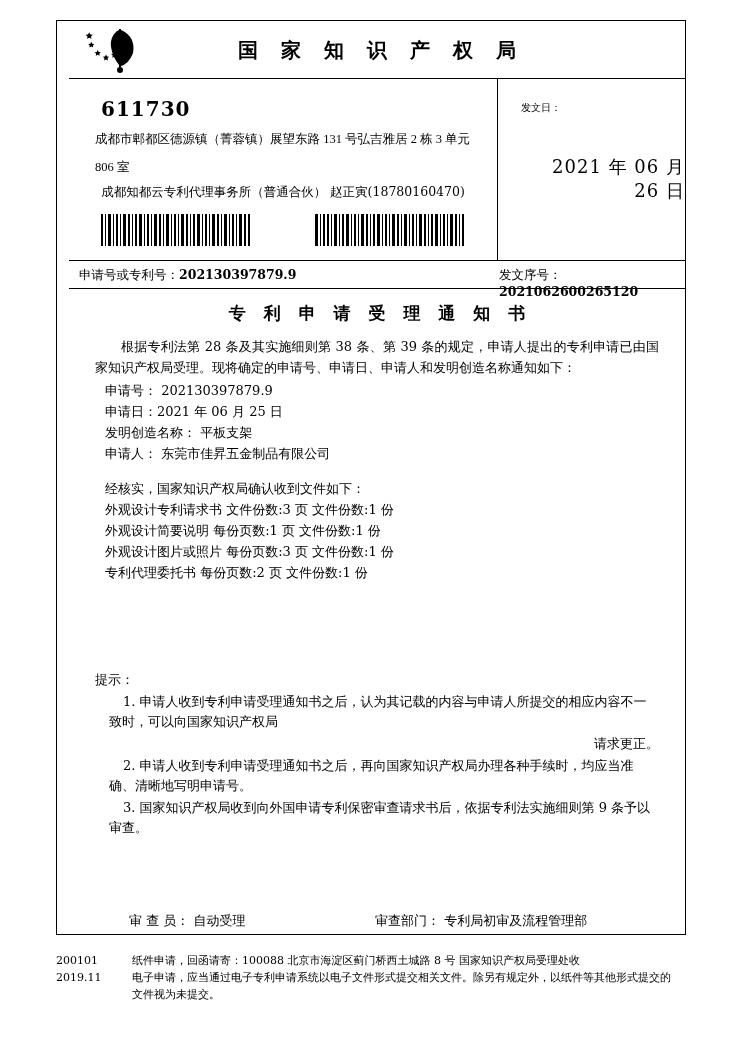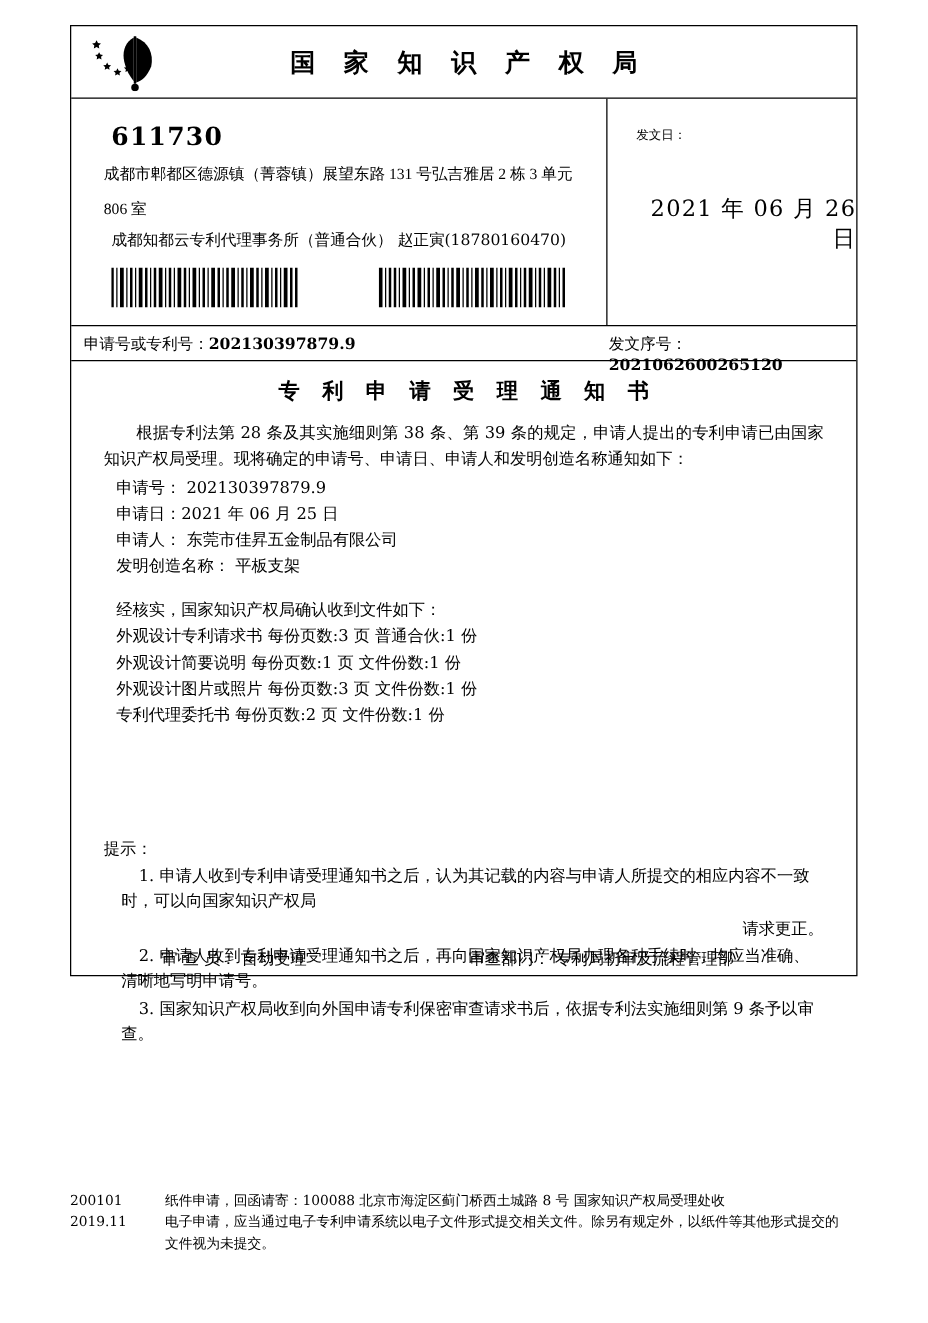--- a/index.html
+++ b/index.html
@@ -17,23 +17,24 @@
     height: 1058px;
     margin: 0 auto;
     background: #fff;
     overflow: hidden;
   }
   .doc-frame {
     position: absolute;
     left: 56px;
     top: 20px;
     width: 630px;
-    height: 761px;
+    height: 915px;
     border: 1.5px solid #000;
     box-sizing: border-box;
+    padding-left: 12px;
   }
   
   .header {
     position: relative;
     height: 58px;
     border-bottom: 1.5px solid #000;
     box-sizing: border-box;
   }
   .emblem {
     position: absolute;
@@ -362,27 +363,27 @@
       </div>
     </div>
 
     <div class="body-area">
       <div class="doc-title">专 利 申 请 受 理 通 知 书</div>
 
       <p class="para">根据专利法第 28 条及其实施细则第 38 条、第 39 条的规定，申请人提出的专利申请已由国家知识产权局受理。现将确定的申请号、申请日、申请人和发明创造名称通知如下：</p>
 
       <div class="kv">申请号：  202130397879.9</div>
       <div class="kv">申请日：2021 年 06 月 25 日</div>
+      <div class="kv">发明创造名称：  平板支架</div>
       <div class="kv">申请人：  东莞市佳昇五金制品有限公司</div>
-      <div class="kv">发明创造名称：  平板支架</div>
 
       <div class="spacer-sm"></div>
 
       <div class="kv">经核实，国家知识产权局确认收到文件如下：</div>
-      <div class="kv">外观设计专利请求书 每份页数:3 页 普通合伙:1 份</div>
+      <div class="kv">外观设计专利请求书 文件份数:3 页 文件份数:1 份</div>
       <div class="kv">外观设计简要说明 每份页数:1 页  文件份数:1 份</div>
       <div class="kv">外观设计图片或照片 每份页数:3 页 文件份数:1 份</div>
       <div class="kv">专利代理委托书 每份页数:2 页  文件份数:1 份</div>
 
       <div class="spacer-lg"></div>
 
       <div class="notes-title">提示：</div>
       <div class="note">1. 申请人收到专利申请受理通知书之后，认为其记载的内容与申请人所提交的相应内容不一致时，可以向国家知识产权局</div>
       <div class="note-cont">请求更正。</div>
       <div class="note">2. 申请人收到专利申请受理通知书之后，再向国家知识产权局办理各种手续时，均应当准确、清晰地写明申请号。</div>

